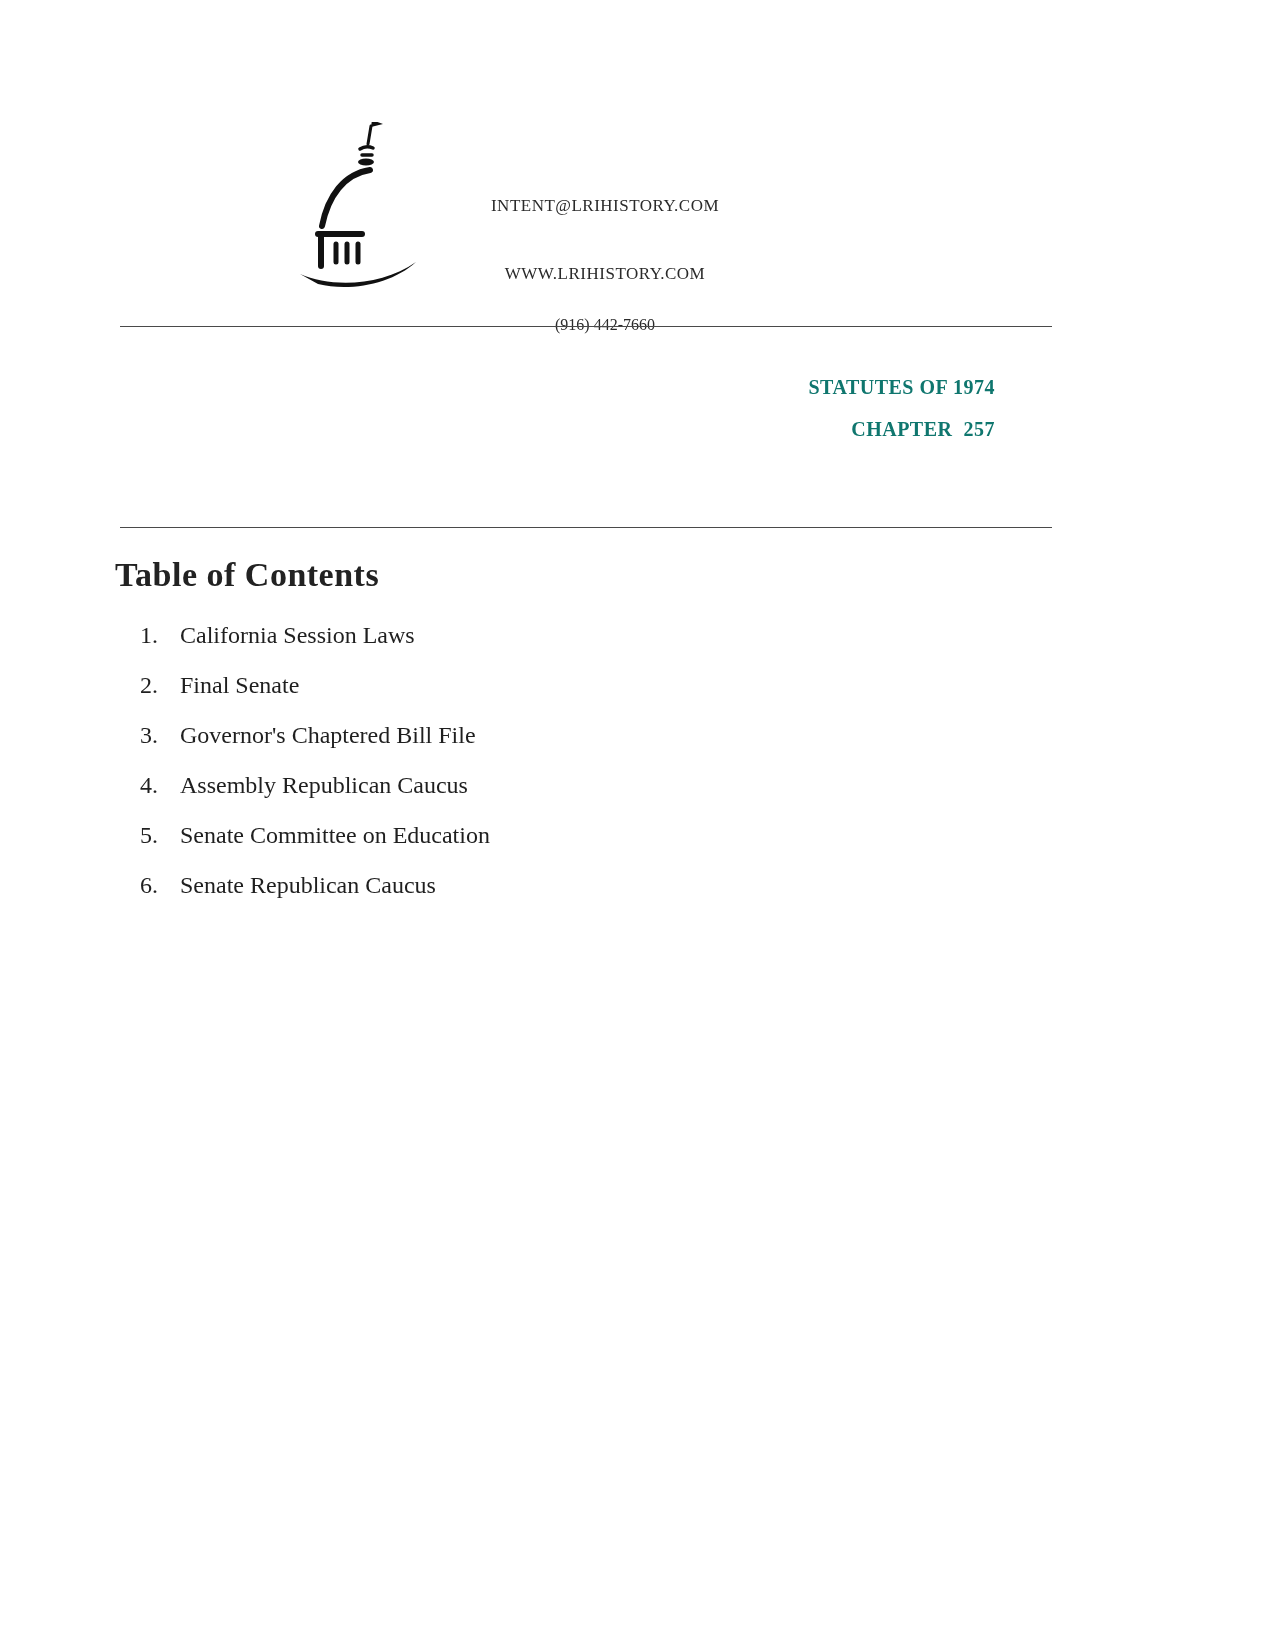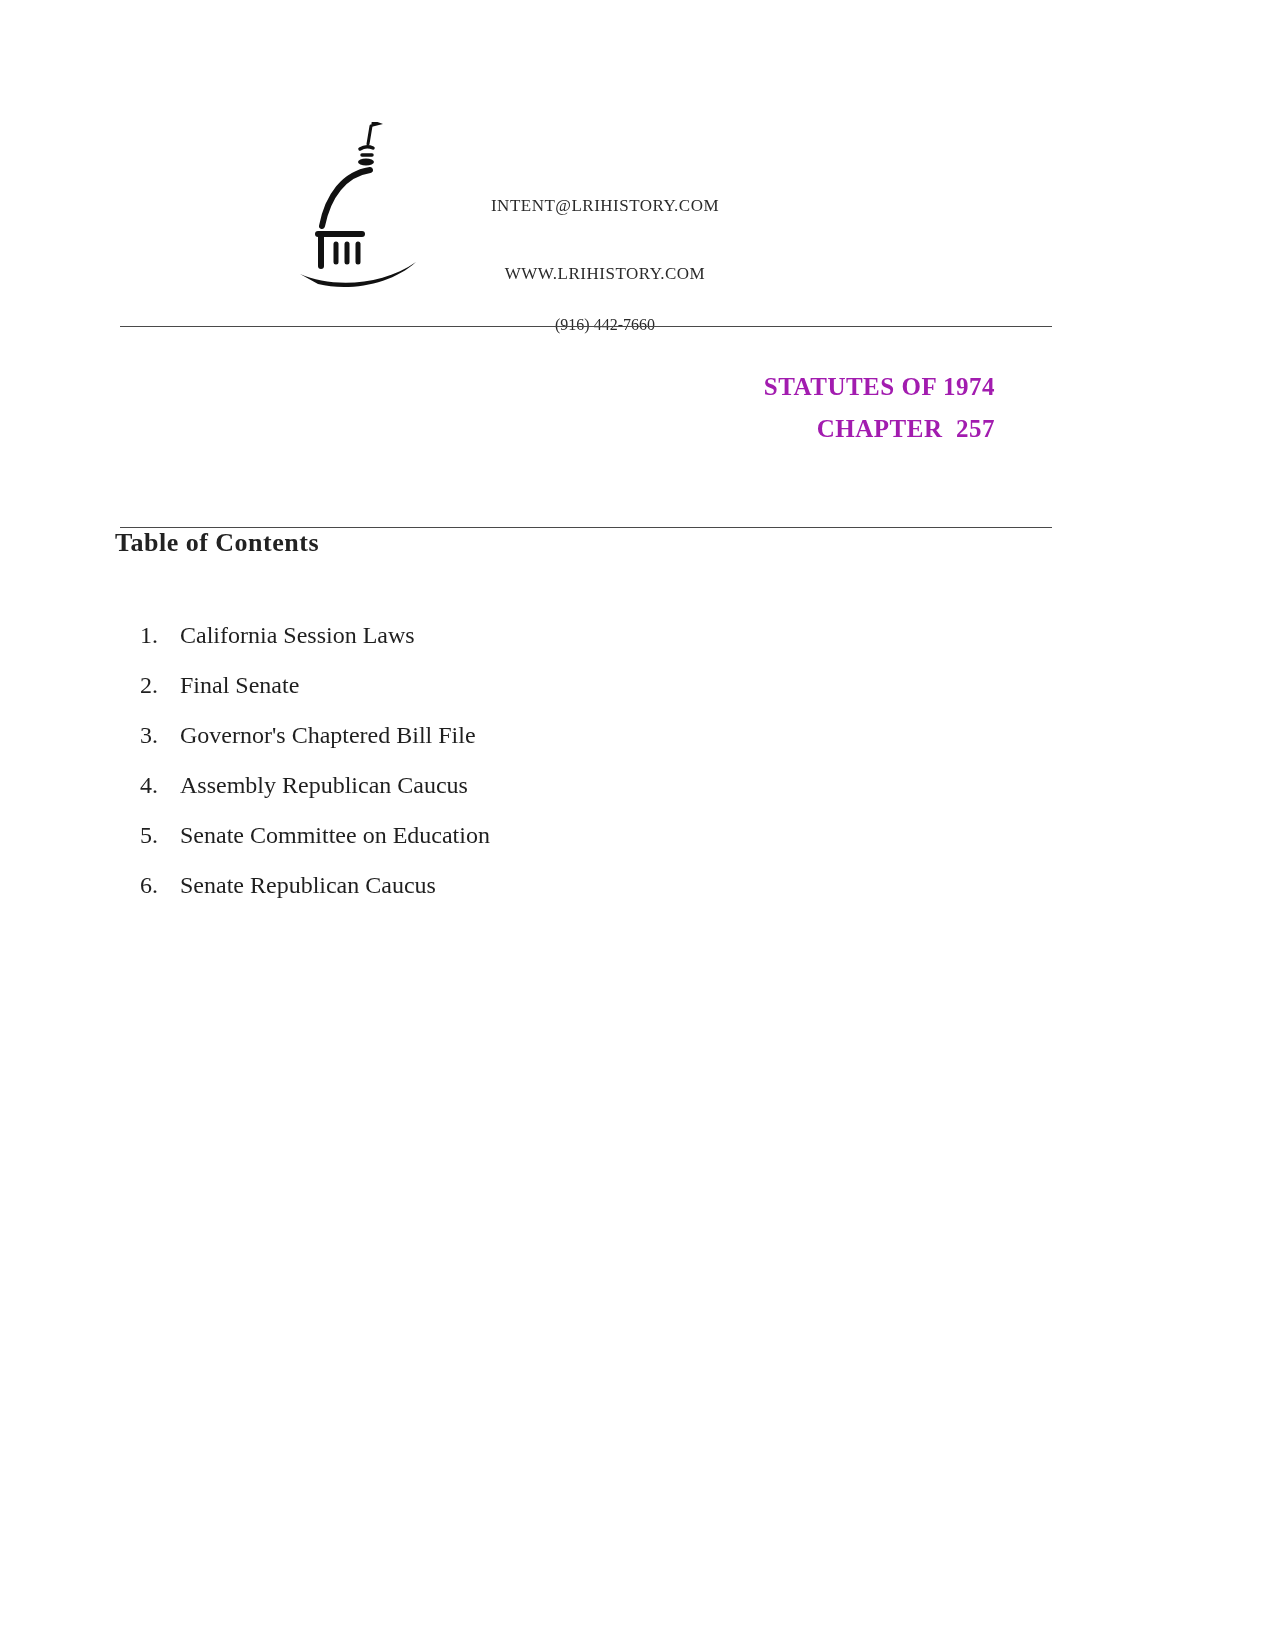--- a/index.html
+++ b/index.html
@@ -67,34 +67,34 @@
   .rule-2 { top: 527px; }
 
   
   .title-block {
     position: absolute;
     right: 281px;
     top: 366px;
     text-align: right;
   }
   .title-line {
-    font-size: 25px;
+    font-size: 20px;
     font-weight: bold;
-    color: #a21caf;
+    color: #0f766e;
     line-height: 42px;
     letter-spacing: 0.5px;
     white-space: pre;
   }
 
   
   .toc-heading {
     position: absolute;
     left: 115px;
-    top: 528px;
-    font-size: 26px;
+    top: 556px;
+    font-size: 34px;
     font-weight: bold;
     color: #222222;
     letter-spacing: 0.5px;
   }
   .toc-list {
     position: absolute;
     left: 140px;
     top: 622px;
     margin: 0;
     padding: 0;

